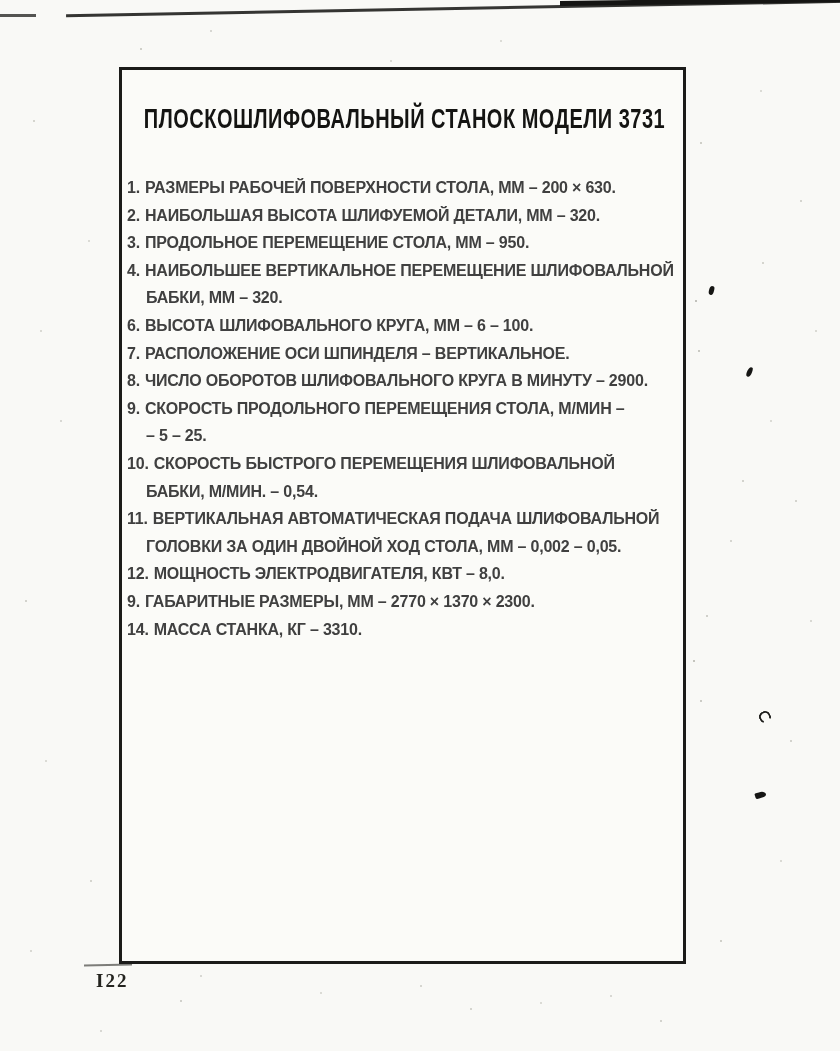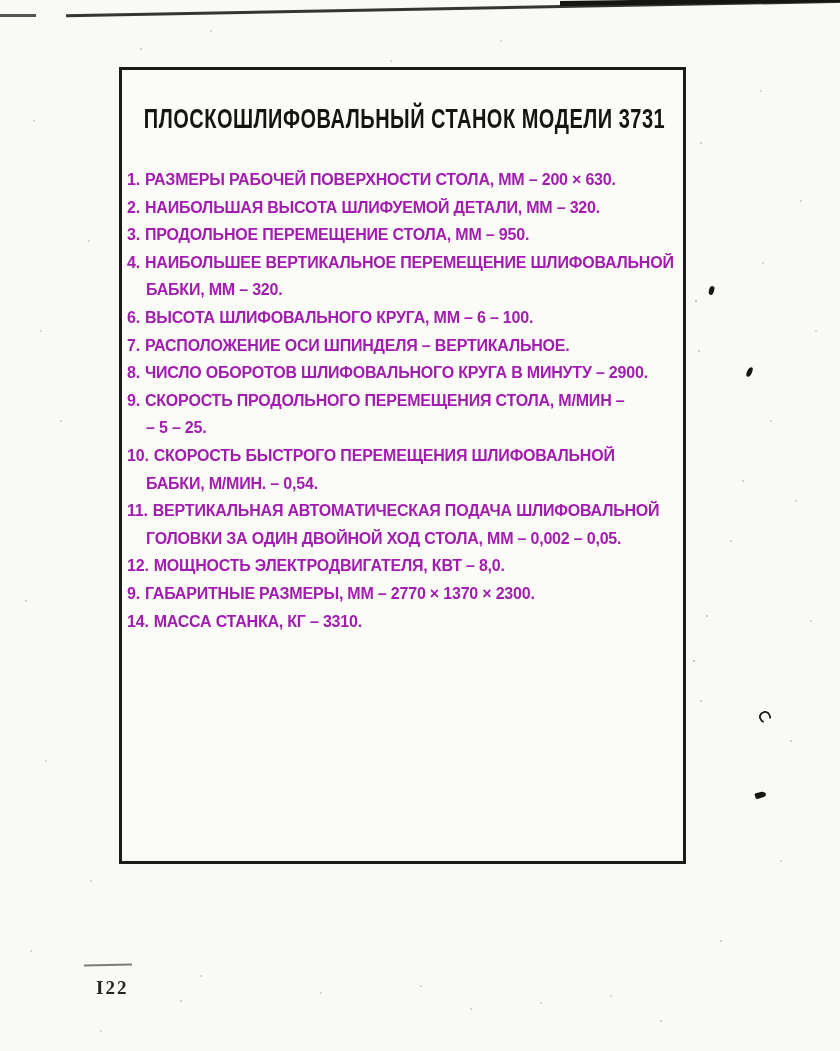--- a/index.html
+++ b/index.html
@@ -44,51 +44,51 @@
     position: absolute; left: 0px; top: 14px; width: 36px; height: 3px;
     background: #2b2b28; opacity: .8;
   }
   .footer-dash {
     position: absolute; left: 84px; top: 964px; width: 48px; height: 2px;
     background: #3a3a36; opacity: .65; transform: rotate(-1deg);
   }
   
   .frame {
     position: absolute; left: 119px; top: 67px;
-    width: 567px; height: 797px;
+    width: 567px; height: 897px;
     border: 3px solid #1b1b19;
     box-sizing: border-box;
     background: #fbfbf8;
   }
   .doc-title {
     position: absolute; left: 14px; right: 10px; top: 33px;
     text-align: center;
     font-size: 20px; font-weight: 700;
     letter-spacing: 0.5px;
     color: #141412;
     transform: scaleY(1.4); transform-origin: 50% 0;
     white-space: nowrap;
   }
   .items {
-    position: absolute; left: 5px; top: 96px; right: 4px;
-    color: #a21caf;
+    position: absolute; left: 5px; top: 104px; right: 4px;
+    color: #404040;
     font-size: 16px; font-weight: 700;
     line-height: 27.6px;
     letter-spacing: -0.2px;
   }
   .item {
     padding-left: 19px; text-indent: -19px;
   }
   .item .num { margin-right: 5px; }
   .item .item-text { white-space: pre; }
   .page-num {
     position: absolute; left: 96px; top: 970px;
     font-family: "Liberation Serif", serif;
     font-weight: 700; font-size: 19px;
-    letter-spacing: 2px; color: #24241f; margin-top: 7px;
+    letter-spacing: 2px; color: #24241f;
   }
   
   .speck { position: absolute; background: #161614; }
   .speck-1 { left: 709px; top: 286px; width: 5px; height: 9px; border-radius: 60% 40% 50% 50%; transform: rotate(14deg); }
   .speck-2 { left: 747px; top: 367px; width: 5px; height: 10px; border-radius: 70% 30% 60% 40%; transform: rotate(18deg); }
   .speck-3 { left: 759px; top: 711px; width: 8px; height: 8px; border-radius: 50%; background: transparent; border: 2.5px solid #1c1c19; border-bottom-color: transparent; transform: rotate(-30deg); }
   .speck-4 { left: 755px; top: 792px; width: 11px; height: 6px; border-radius: 20% 80% 60% 40%; transform: rotate(-18deg); }
 </style>
 </head>
 <body>

